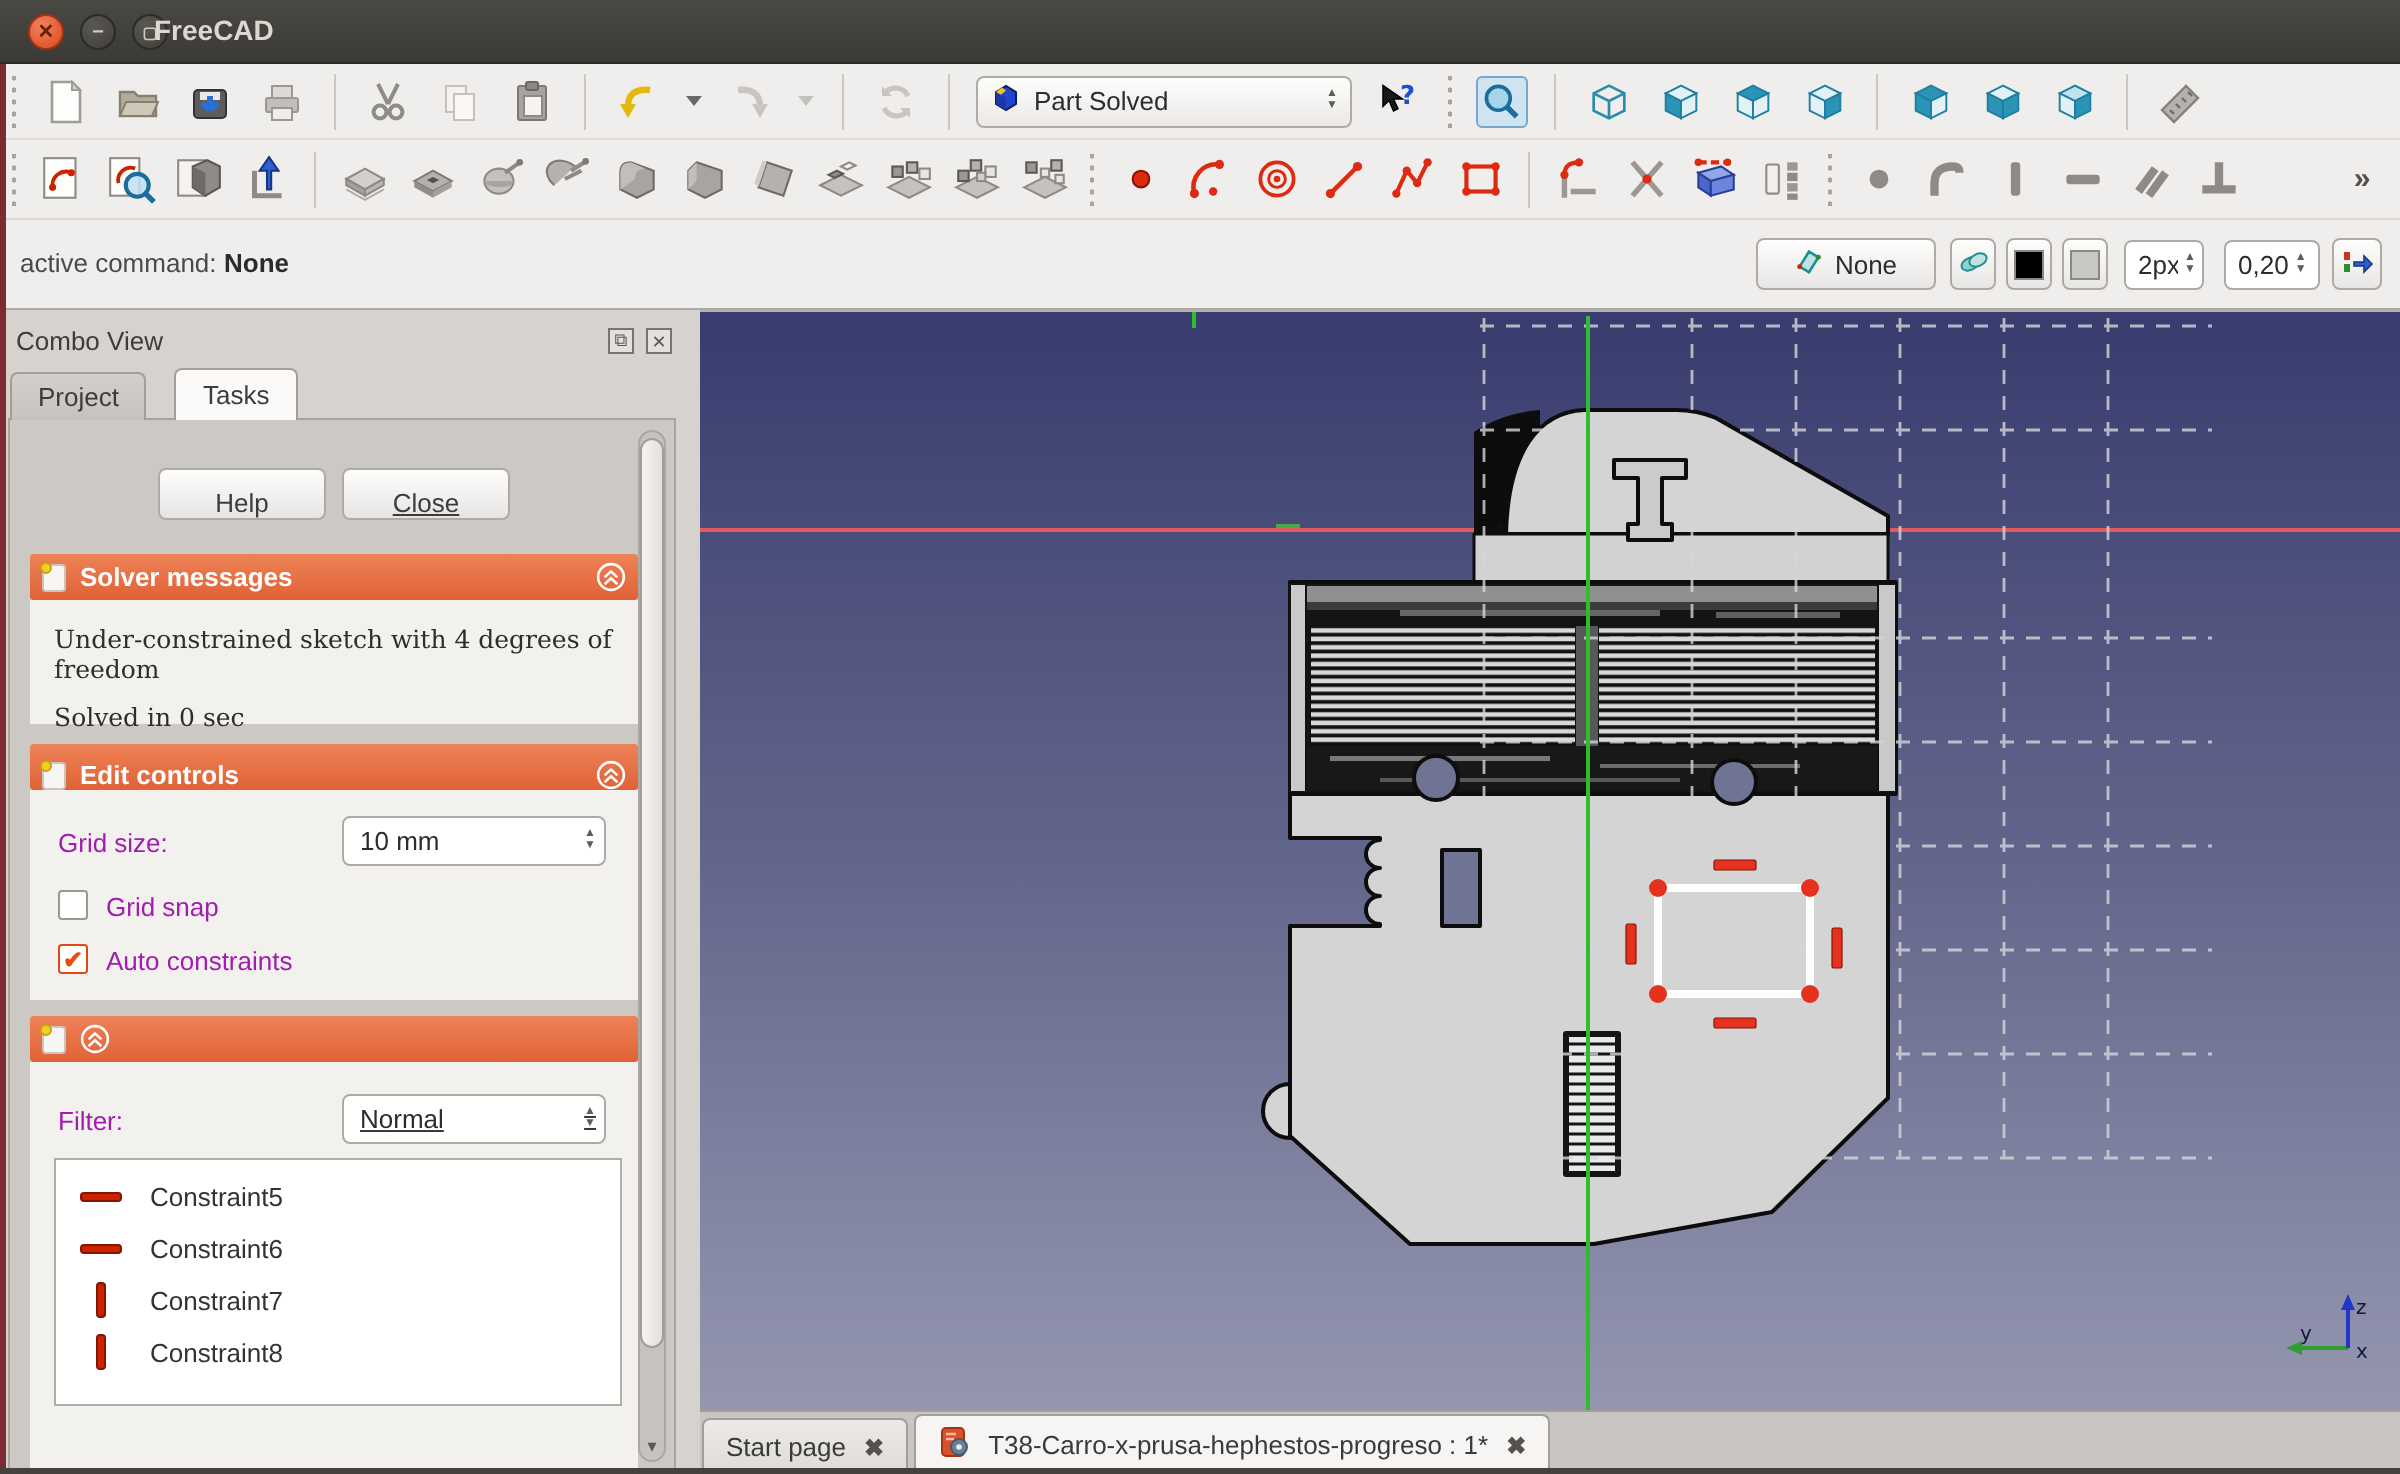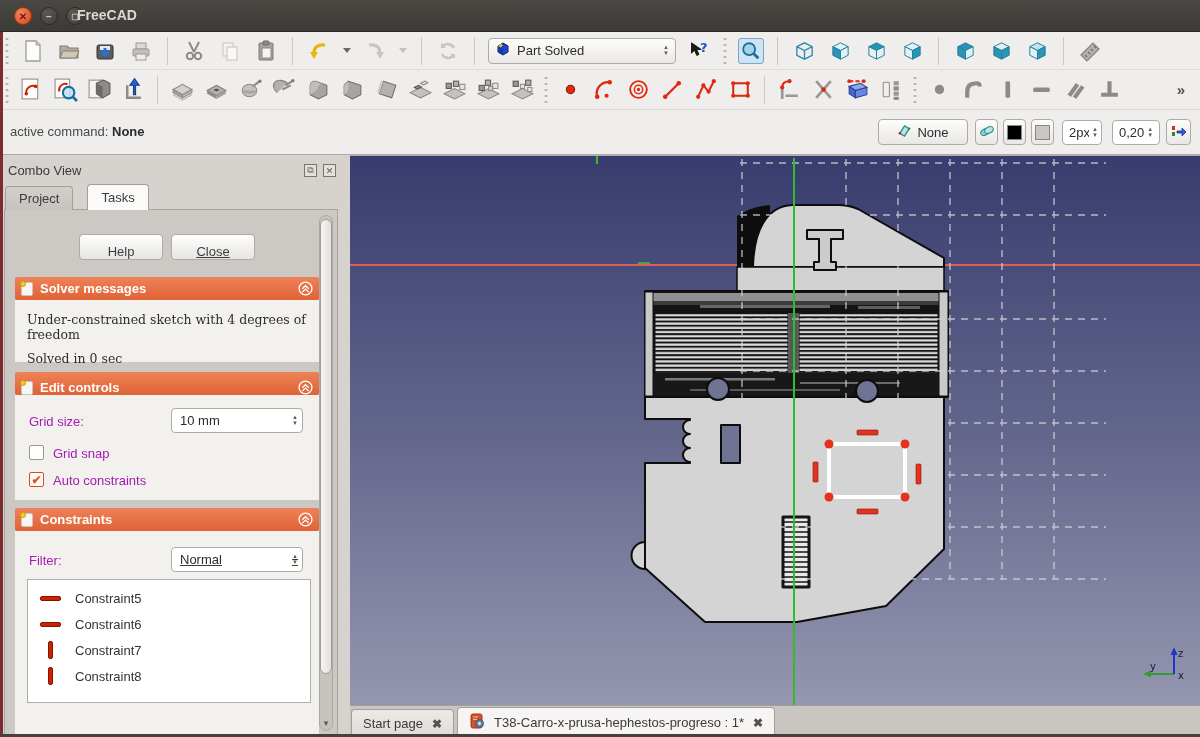--- a/index.html
+++ b/index.html
@@ -622,21 +622,20 @@
       <span class="cb checked" style="left:14px;top:77px;">
           <i>✔</i>
         </span>
       <span class="form-label" style="left:38px;top:78px;">Auto constraints</span>
     </div>
 
     <div class="sec-hdr" style="top:298px;">
       <span class="hdr-page">
           <i></i>
         </span>
-      <span class="t">Constraints</span>
       <svg width="15" height="15" viewBox="0 0 14 14">
           <circle cx="7" cy="7" r="6" fill="none" stroke="#fff" stroke-width="1.2"></circle>
           <path d="M4 7.2 L7 4.4 L10 7.2 M4 10.4 L7 7.6 L10 10.4" fill="none" stroke="#fff" stroke-width="1.2"></path>
         </svg>
     </div>
     <div class="sec-body" style="top:321px;height:207px;">
       <span class="form-label" style="left:14px;top:22px;">Filter:</span>
       <div class="combo" style="left:156px;top:16px;text-decoration:underline;">
         <span class="val">Normal</span>
         <span class="spin-arrows">

